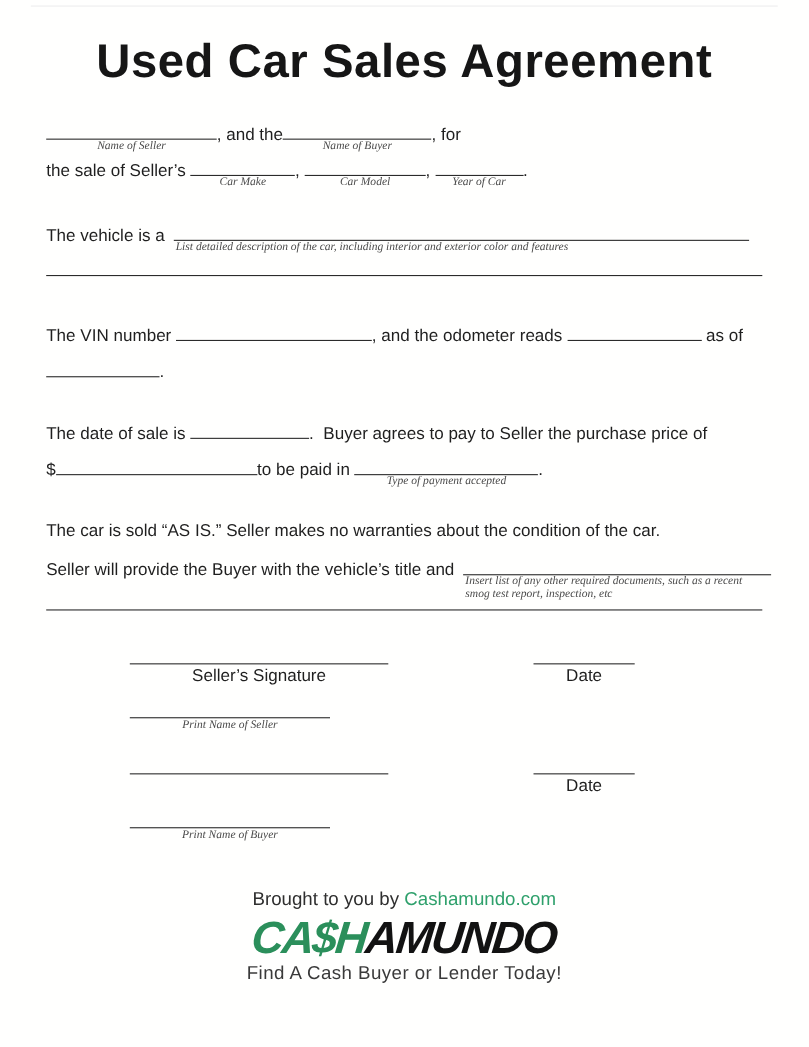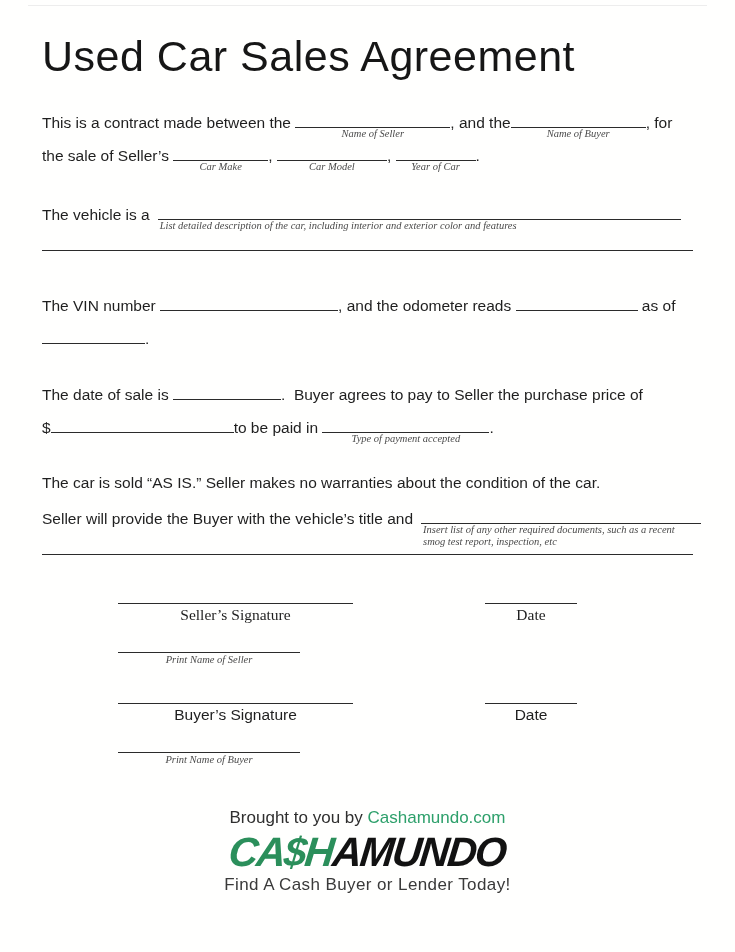--- a/index.html
+++ b/index.html
@@ -12,22 +12,23 @@
     font-family:"Liberation Sans",sans-serif;
     color:#1f1f1f;
     overflow:hidden;
   }
   .top-artifact{
     position:absolute;top:5px;left:28px;right:28px;
     border-top:1px solid #ededed;
   }
   .title{
     margin:30px 0 0 0;
+    text-align:center;
     font-size:43px;
-    font-weight:400;
+    font-weight:700;
     letter-spacing:0.5px;
     line-height:52px;
     color:#161616;
   }
   .para{margin:0;font-size:15.5px;}
   .line{display:block;white-space:nowrap;line-height:33px;}
   .p1{margin-top:24px;}
   .p2{margin-top:26px;}
   .p3{margin-top:38px;}
   .p4{margin-top:23px;}
@@ -58,21 +59,21 @@
   .cap2{
     left:2px;transform:none;white-space:normal;
     width:272px;text-align:left;
   }
   .fullline{
     display:block;
     height:17px;margin-top:2px;
     border-bottom:1.6px solid #2b2b2b;
   }
   .sigrow{display:flex;}
-  .sigrow1{margin-top:32px;font-family:Liberation Serif, serif;}
+  .sigrow1{margin-top:32px;}
   .sigrow2{margin-top:20px;}
   .sig-main{margin-left:76px;width:235px;text-align:center;}
   .sig-date{margin-left:132px;width:92px;text-align:center;}
   .sigline{height:16px;border-bottom:1.6px solid #2b2b2b;}
   .siglabel{font-size:15.5px;line-height:22px;color:#1f1f1f;}
   .printrow{margin-top:12px;}
   .printcol{margin-left:76px;width:182px;text-align:center;}
   .printline{height:14px;border-bottom:1.5px solid #2b2b2b;}
   .cap-print{
     font-family:"Liberation Serif",serif;font-style:italic;
@@ -102,21 +103,21 @@
 </style>
 </head>
 <body>
 
 <div class="page">
   <div class="top-artifact"></div>
 
   <h1 class="title">Used Car Sales Agreement</h1>
 
   <p class="para p1">
-    <span class="line"><span>This is a contract made between the </span><span class="blank w155"><span class="cap">Name of Seller</span></span><span>, and the</span><span class="blank w135"><span class="cap">Name of Buyer</span></span><span>, for</span></span>
+    <span class="line"><span class="blank w155"><span class="cap">Name of Seller</span></span><span>, and the</span><span class="blank w135"><span class="cap">Name of Buyer</span></span><span>, for</span></span>
     <span class="line"><span>the sale of Seller’s </span><span class="blank w95"><span class="cap">Car Make</span></span><span>, </span><span class="blank w110"><span class="cap">Car Model</span></span><span>, </span><span class="blank w80"><span class="cap">Year of Car</span></span><span>.</span></span>
   </p>
 
   <p class="para p2">
     <span class="line"><span>The vehicle is a</span><span class="blank w525 ml8"><span class="cap cap-left">List detailed description of the car, including interior and exterior color and features</span></span></span>
     <span class="fullline"></span>
   </p>
 
   <p class="para p3">
     <span class="line"><span>The VIN number </span><span class="blank w178"></span><span>, and the odometer reads </span><span class="blank w122"></span><span> as of</span></span>
@@ -150,21 +151,20 @@
   <div class="printrow">
     <div class="printcol">
       <div class="printline"></div>
       <div class="cap-print">Print Name of Seller</div>
     </div>
   </div>
 
   <div class="sigrow sigrow2">
     <div class="sigcol sig-main">
       <div class="sigline"></div>
-      <div class="siglabel">Buyer’s Signature</div>
     </div>
     <div class="sigcol sig-date">
       <div class="sigline"></div>
       <div class="siglabel">Date</div>
     </div>
   </div>
   <div class="printrow">
     <div class="printcol">
       <div class="printline"></div>
       <div class="cap-print">Print Name of Buyer</div>

